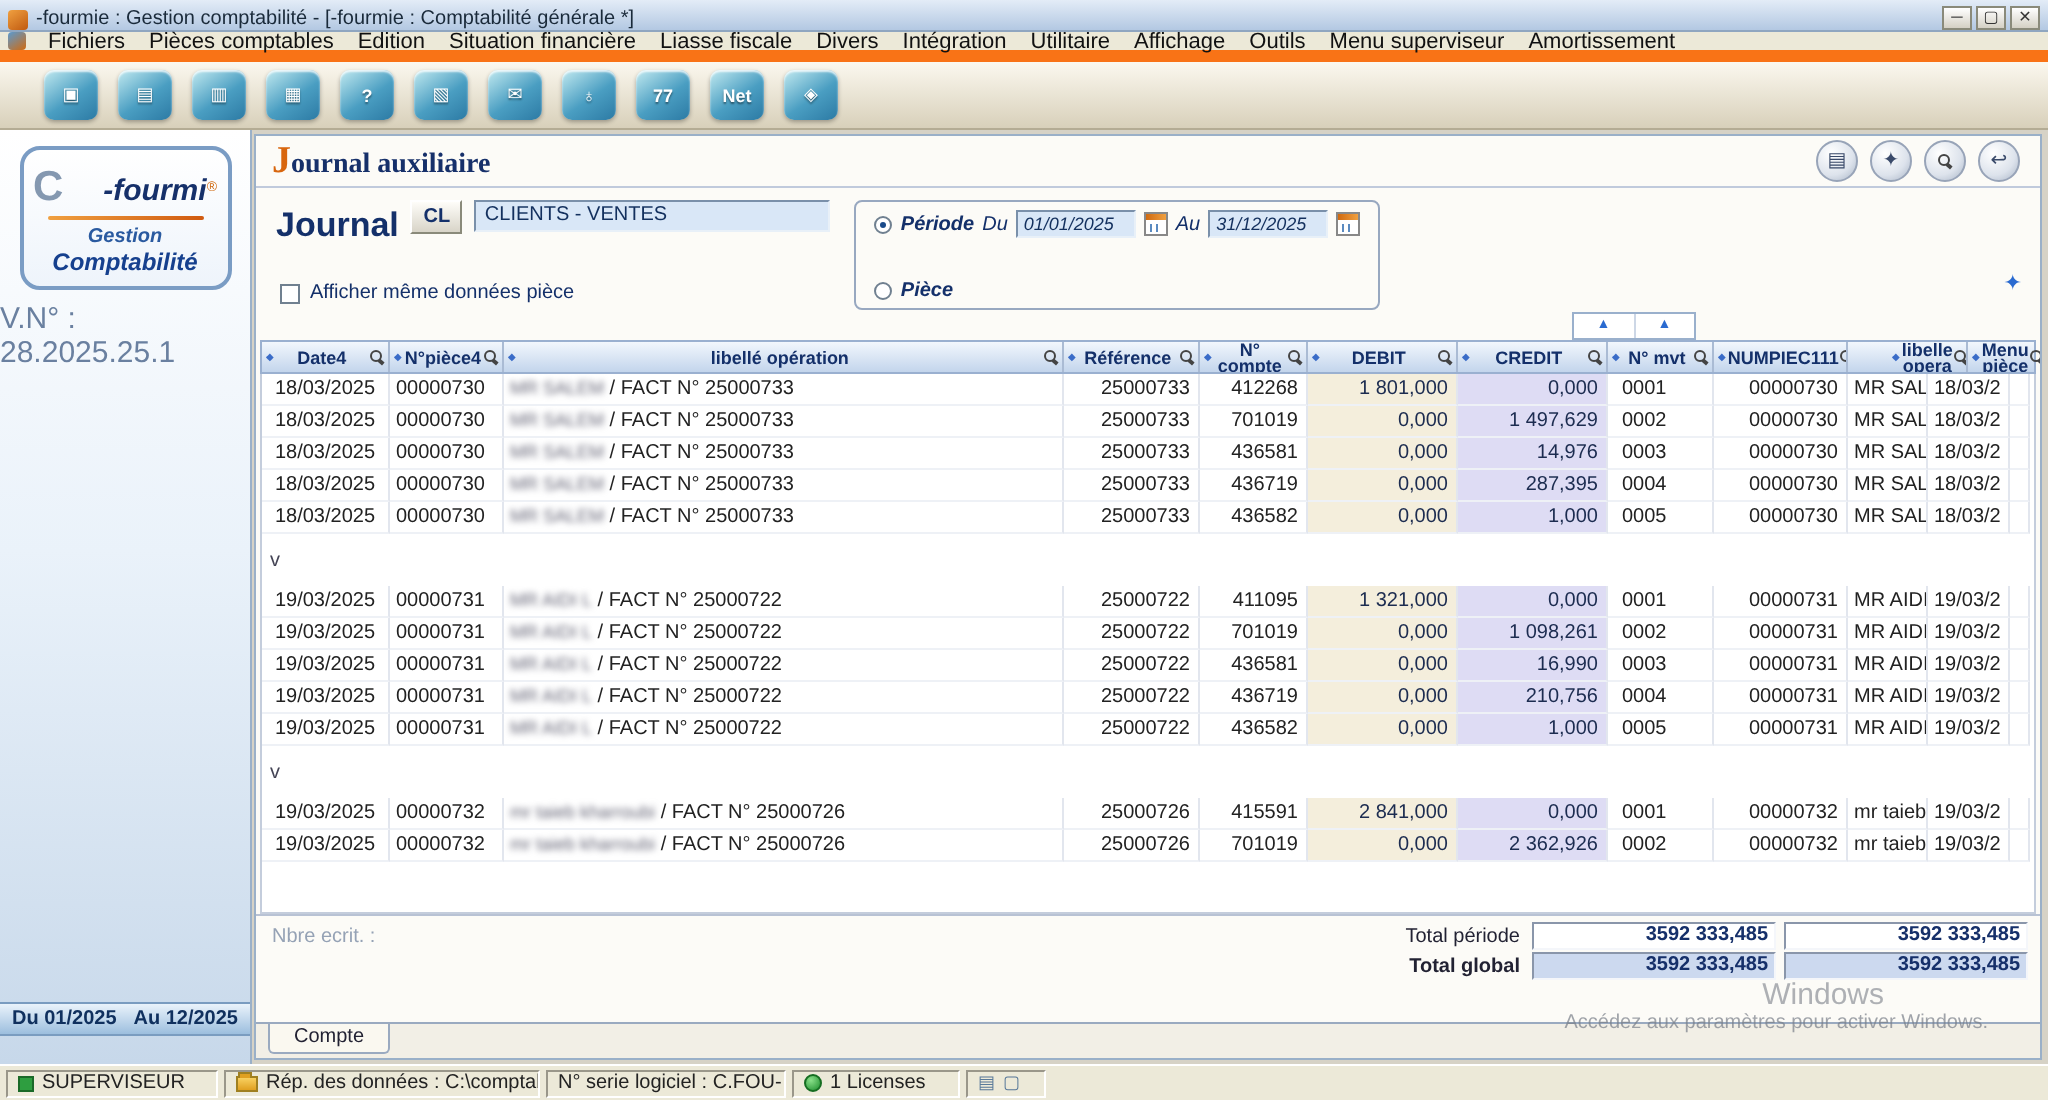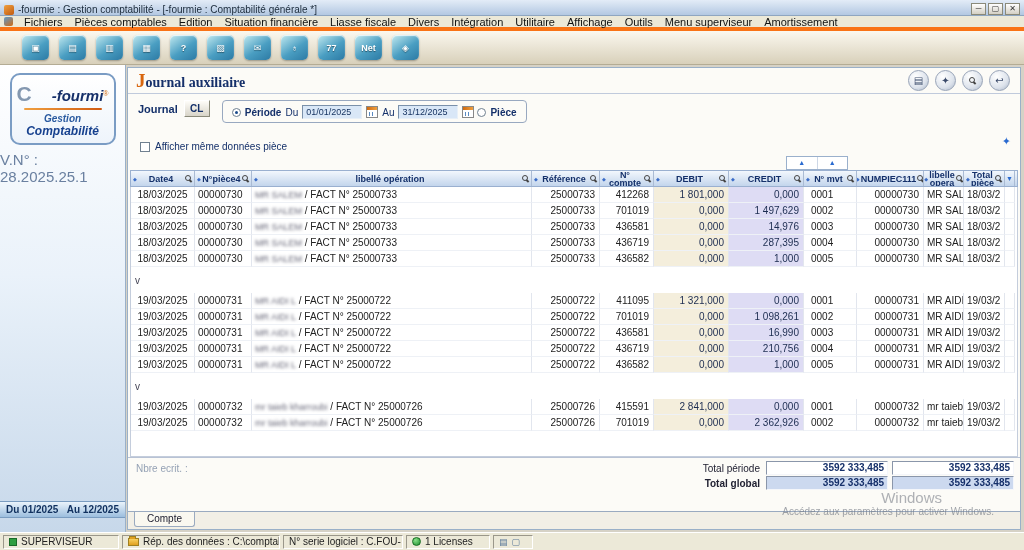--- a/index.html
+++ b/index.html
@@ -10,21 +10,21 @@
   
   .titlebar { height:16px; background:linear-gradient(180deg,#e3ecf7,#b3c8e2); border-bottom:1px solid #8fa6c0;
     display:flex; align-items:flex-end; padding:0 4px; color:#1a2a3a; font-size:10px; }
   .app-ico { width:10px; height:10px; border-radius:2px; background:linear-gradient(145deg,#f0a040,#c05a10); margin-right:4px; flex:none; }
   .title-text { flex:1; white-space:nowrap; overflow:hidden; }
   .win-btns { display:flex; gap:2px; }
   .wbtn { width:15px; height:12px; background:linear-gradient(#ffffff,#d4d0c4); border:1px solid #8a8a7a;
     font-size:8px; line-height:9px; text-align:center; color:#333; cursor:default; }
 
   
-  .menubar { height:15px; background:#ece9d8; border-bottom:4px solid #f97316; display:flex; align-items:center; padding-left:4px; }
+  .menubar { height:15px; background:#ece9d8; border-bottom:6px solid #f97316; display:flex; align-items:center; padding-left:4px; }
   .menu-ico { width:9px; height:9px; border-radius:2px; background:linear-gradient(145deg,#5a9ad0,#d06a10); margin-right:5px; flex:none; }
   .mitem { padding:0 6px; font-size:11px; color:#111; white-space:nowrap; }
 
   
   .toolbar { height:34px; background:linear-gradient(#fbf8ef,#d8d0ba); border-bottom:1px solid #b4ac94;
     display:flex; align-items:center; gap:10px; padding-left:22px; }
   .ticon { width:27px; height:25px; border-radius:5px;
     background:linear-gradient(145deg,#c2eaf0,#4a9ec2 55%,#2c7aa4);
     box-shadow:inset 0 1px 1px rgba(255,255,255,.8), 0 1px 2px rgba(0,0,0,.3);
     display:flex; align-items:center; justify-content:center; }
@@ -62,28 +62,28 @@
   .tj { color:#d8660e; font-size:19px; font-weight:bold; }
   .trest { color:#16306a; font-size:14px; font-weight:bold; }
   .hdr-icons { display:flex; gap:6px; align-items:center; }
   .hbtn { width:21px; height:21px; border-radius:50%; border:1px solid #98a4b8;
     background:radial-gradient(circle at 35% 30%,#ffffff,#dde3ec 60%,#a8b4c6);
     display:flex; align-items:center; justify-content:center; font-size:10px; color:#3a4a6a; }
 
   
   .filters { height:62px; flex:none; position:relative; }
   .frow1 { display:flex; align-items:flex-start; padding:6px 8px 0 10px; gap:6px; }
-  .flabel { margin-top:3px; font-weight:bold; color:#14306a; font-size:11px; }
+  .flabel { margin-top:3px; font-weight:bold; color:#14306a; font-size:17px; }
   .clbtn { width:26px; height:17px; background:linear-gradient(#fefdf9,#d8d4c8); border:1px solid;
     border-color:#ffffff #8a8a7a #8a8a7a #ffffff; font-size:10px; font-weight:bold; color:#14306a;
     font-family:inherit; }
   .jinput { width:178px; height:16px; background:#d9e7f7; border:1px solid; border-color:#7a90aa #e8f0f8 #e8f0f8 #7a90aa;
     font-size:10px; color:#13305e; padding:1px 4px; white-space:nowrap; overflow:hidden; }
   .groupbox { margin-left:6px; border:1px solid #98a8c0; border-radius:4px; padding:4px 9px 3px;
-    display:flex; flex-direction:row; gap:3px; }
+    display:flex; flex-direction:column; gap:21px;font-style:italic; }
   .gline { display:flex; align-items:center; gap:4px; font-size:10px; color:#14306a; }
   .radio { width:9px; height:9px; border:1px solid #708090; border-radius:50%; background:#fff; position:relative; flex:none; }
   .radio.checked::after { content:""; position:absolute; inset:2px; background:#1a4a8a; border-radius:50%; }
   .rlabel { font-weight:bold; }
   .dinput { width:60px; height:14px; background:#d9e7f7; border:1px solid; border-color:#7a90aa #e8f0f8 #e8f0f8 #7a90aa;
     font-size:9px; color:#13305e; padding:1px 3px; line-height:11px; }
   .calbtn { width:12px; height:12px; background:#fff; border:1px solid #888; position:relative; flex:none; }
   .calbtn::before { content:""; position:absolute; top:0; left:0; right:0; height:3px; background:linear-gradient(90deg,#d06a10,#f0a040); }
   .calbtn::after { content:""; position:absolute; left:2px; top:5px; width:6px; height:4px;
     background:repeating-linear-gradient(90deg,#5a8ac0 0 1px,transparent 1px 3px); }
@@ -95,21 +95,21 @@
   .gapbar { height:14px; flex:none; position:relative; }
   .navbox { position:absolute; right:172px; top:0; width:62px; height:14px; background:#fff; border:1px solid #9ab0cc;
     display:flex; }
   .navbox span { flex:1; text-align:center; font-size:7px; color:#2a6ad0; line-height:12px; border-right:1px solid #cdd7e6; }
   .navbox span:last-child { border-right:none; }
 
   
   .tablewrap { flex:1; min-height:0; margin:0 2px; display:flex; flex-direction:column; }
   .thead { display:flex; height:17px; flex:none; background:linear-gradient(#f2f7fd,#c3d5ec);
     border:1px solid #9ab0d0; }
-  .hc { display:flex; align-items:center; justify-content:center; padding:0 2px; gap:1px;
+  .hc { display:flex; align-items:center; justify-content:space-between; padding:0 2px; gap:1px;
     border-right:1px solid #aabbd4; font-size:9px; font-weight:bold; color:#14306a; overflow:hidden;
     line-height:8px; text-align:center; flex:none; }
   .hlbl { flex:1; text-align:center; }
   .dia { font-size:5px; color:#3a6cc8; flex:none; }
   .mag { width:7px; height:8px; position:relative; flex:none; }
   .mag::before { content:""; position:absolute; left:0; top:0; width:4px; height:4px; border:1px solid #444; border-radius:50%; }
   .mag::after { content:""; position:absolute; left:4px; top:5px; width:3px; height:2px; background:#444; transform:rotate(40deg); }
   .endc { justify-content:center; color:#2a6ad0; font-size:7px; }
   .tbody { flex:1; background:#fff; border:1px solid #c4cddc; border-top:none; overflow:hidden; }
   .trow { display:flex; height:16px; background:#fff; }
@@ -249,20 +249,21 @@
               <span class="mag"></span>
             </span>
           <span class="hbtn">↩</span>
         </div>
       </div>
 
       <div class="filters">
         <div class="frow1">
           <span class="flabel">Journal</span>
           <button class="clbtn">CL</button>
+          <span class="jinput">CLIENTS - VENTES</span>
           <div class="groupbox">
             <div class="gline">
               <span class="radio checked"></span>
               <span class="rlabel">Période</span>
               <span>Du</span>
               <span class="dinput">01/01/2025</span>
               <span class="calbtn"></span>
               <span>Au</span>
               <span class="dinput">31/12/2025</span>
               <span class="calbtn"></span>
@@ -327,28 +328,28 @@
             <div class="hc" style="width: 53px;">
               <span class="dia">◆</span>
               <span class="hlbl">N° mvt</span>
               <span class="mag"></span>
             </div>
             <div class="hc" style="width: 67px;">
               <span class="dia">◆</span>
               <span class="hlbl">NUMPIEC111</span>
               <span class="mag"></span>
             </div>
-            <div class="hc" style="width: 40px;">
+            <div class="hc" style="width: 40px; margin-left: 20px;">
               <span class="dia">◆</span>
               <span class="hlbl">libelle opera</span>
               <span class="mag"></span>
             </div>
             <div class="hc" style="width: 41px;">
               <span class="dia">◆</span>
-              <span class="hlbl">Total pièce</span>
+              <span class="hlbl">Menu pièce</span>
               <span class="mag"></span>
             </div>
             <div class="hc endc" style="width: 10px;">▼</div>
           </div>
         <div class="tbody">
             <div class="trow">
               <div class="tc a-c" style="width: 64px;">18/03/2025</div>
               <div class="tc a-l" style="width: 57px;">00000730</div>
               <div class="tc a-l" style="width: 280px;"><span class="blurname">MR SALEM</span><span> / FACT N° 25000733</span></div>
               <div class="tc a-r" style="width: 68px;">25000733</div>
@@ -540,21 +541,21 @@
 
       <div class="watermark">
         <div class="wm1">Windows</div>
         <div class="wm2">Accédez aux paramètres pour activer Windows.</div>
       </div>
 
     </div>
   </div>
 
   <div class="statusbar">
-    <div class="sseg" style="width:116px">
+    <div class="sseg" style="width:106px">
       <span class="grn-sq"></span>
       <span>SUPERVISEUR</span>
     </div>
     <div class="sseg" style="width:158px">
       <span class="folder"></span>
       <span>Rép. des données : C:\comptab14</span>
     </div>
     <div class="sseg" style="width:120px">
       <span>N° serie logiciel : C.FOU-</span>
     </div>

